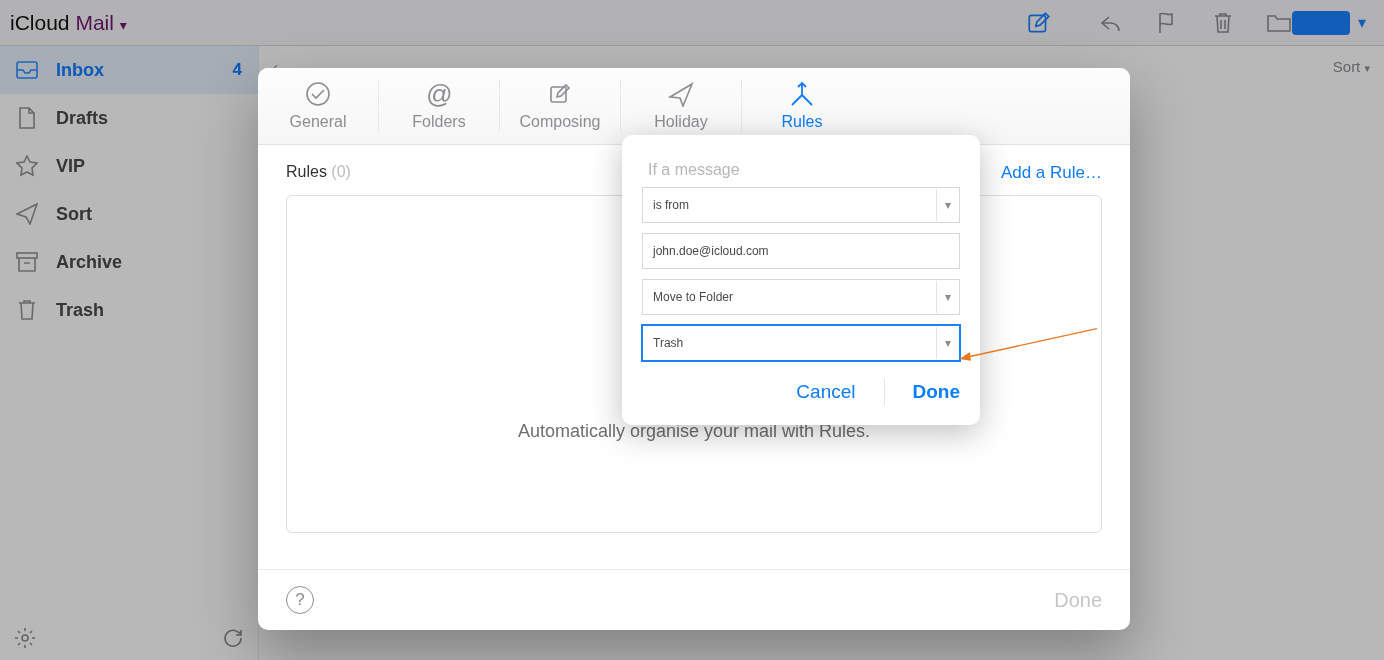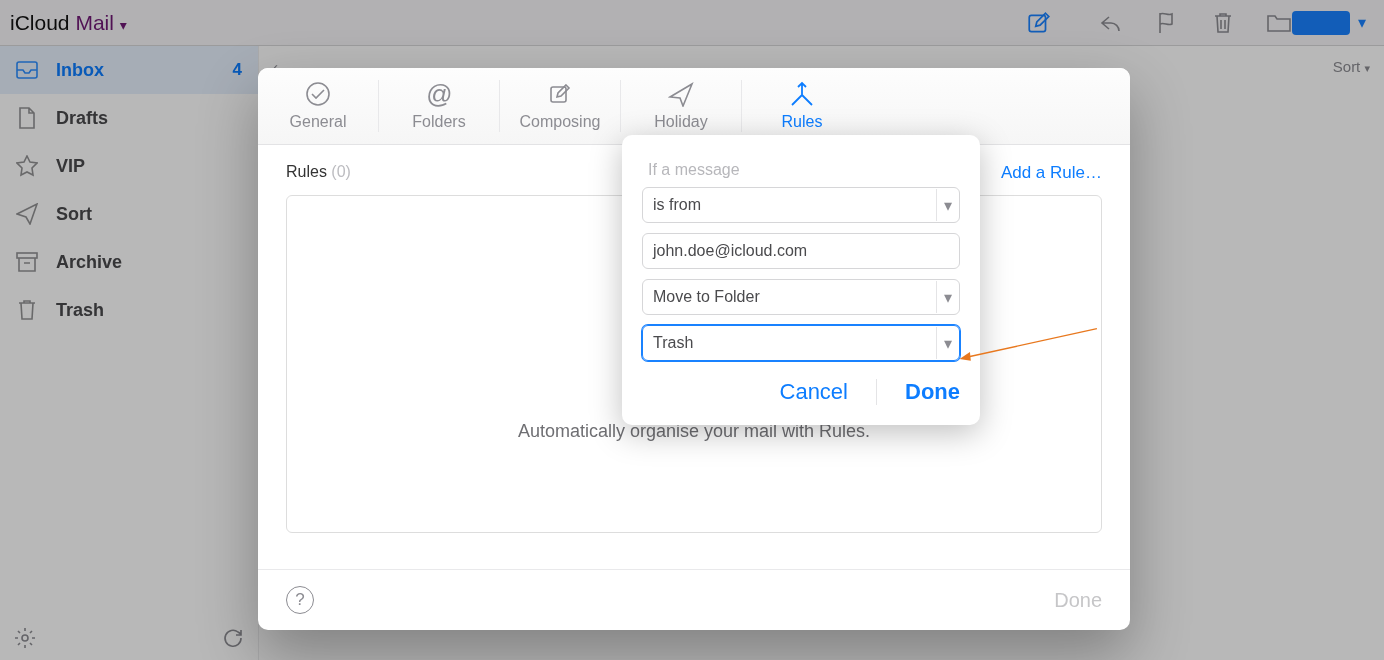--- a/index.html
+++ b/index.html
@@ -36,25 +36,25 @@
   .rules-title{font-size:16px;color:#333;}
   .rules-title .count{color:#bcbcc0;}
   .add-rule{position:absolute;right:28px;top:18px;color:#0d7dff;font-size:17px;}
   .rules-box{margin-top:14px;border:1px solid #ddd;border-radius:6px;height:336px;display:flex;flex-direction:column;align-items:center;justify-content:center;color:#6f6f73;font-size:18px;gap:30px;}
   .rules-box .big-icon{opacity:.15;}
   .modal-footer{height:60px;border-top:1px solid #e9e9eb;display:flex;align-items:center;padding:0 28px;}
   .help-icon{width:26px;height:26px;border:1.5px solid #8c8c92;border-radius:50%;display:flex;align-items:center;justify-content:center;color:#8c8c92;font-size:17px;}
   .modal-done{margin-left:auto;color:#c6c6c8;font-size:20px;}
   .popover{position:absolute;left:622px;top:135px;width:318px;background:#fff;border-radius:10px;z-index:20;box-shadow:0 8px 32px rgba(0,0,0,0.25);padding:20px;font-size:16px;}
   .pv-label{color:#b7b7bb;margin:6px 0 8px 6px;}
-  .pv-field{width:100%;height:36px;border:1px solid #d6d6d8;border-radius:6px;display:flex;align-items:center;padding:0 10px;font-size:16px;color:#4a4a4d;margin-bottom:10px;box-sizing:border-box;}
+  .pv-field{width:100%;height:36px;border:1px solid #d6d6d8;border-radius:0;display:flex;align-items:center;padding:0 10px;font-size:12px;color:#4a4a4d;margin-bottom:10px;box-sizing:border-box;}
   .pv-field.select{justify-content:space-between;position:relative;}
   .pv-field.select .chev-box{width:22px;height:32px;border-left:1px solid #e4e4e6;display:flex;align-items:center;justify-content:center;margin-right:-10px;color:#8c8c92;}
   .pv-field.active{border-color:#1982ff;box-shadow:0 0 0 1px #1982ff;}
-  .pv-actions{display:flex;justify-content:flex-end;gap:28px;margin-top:18px;font-size:22px;align-items:center;}
+  .pv-actions{display:flex;justify-content:flex-end;gap:28px;margin-top:18px;font-size:19px;align-items:center;}
   .pv-actions .btn{color:#0d7dff;}
   .pv-actions .btn.primary{font-weight:600;}
   .pv-actions .divider{width:1px;height:26px;background:#e4e4e6;}
   .annotation-arrow{position:absolute;left:947px;top:326px;width:165px;height:40px;z-index:30;pointer-events:none;}
 </style>
 </head>
 <body>
 
 <div class="topbar">
   <div class="topbar-left">

